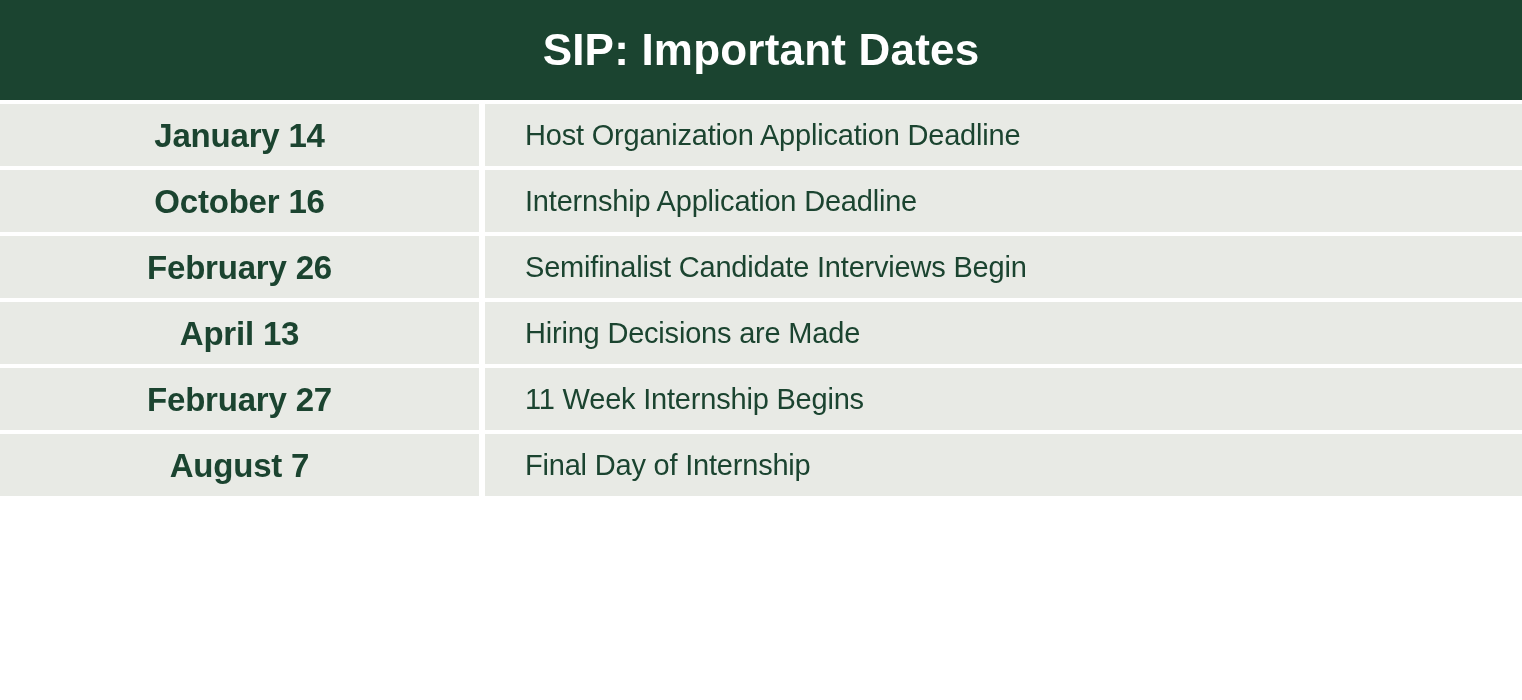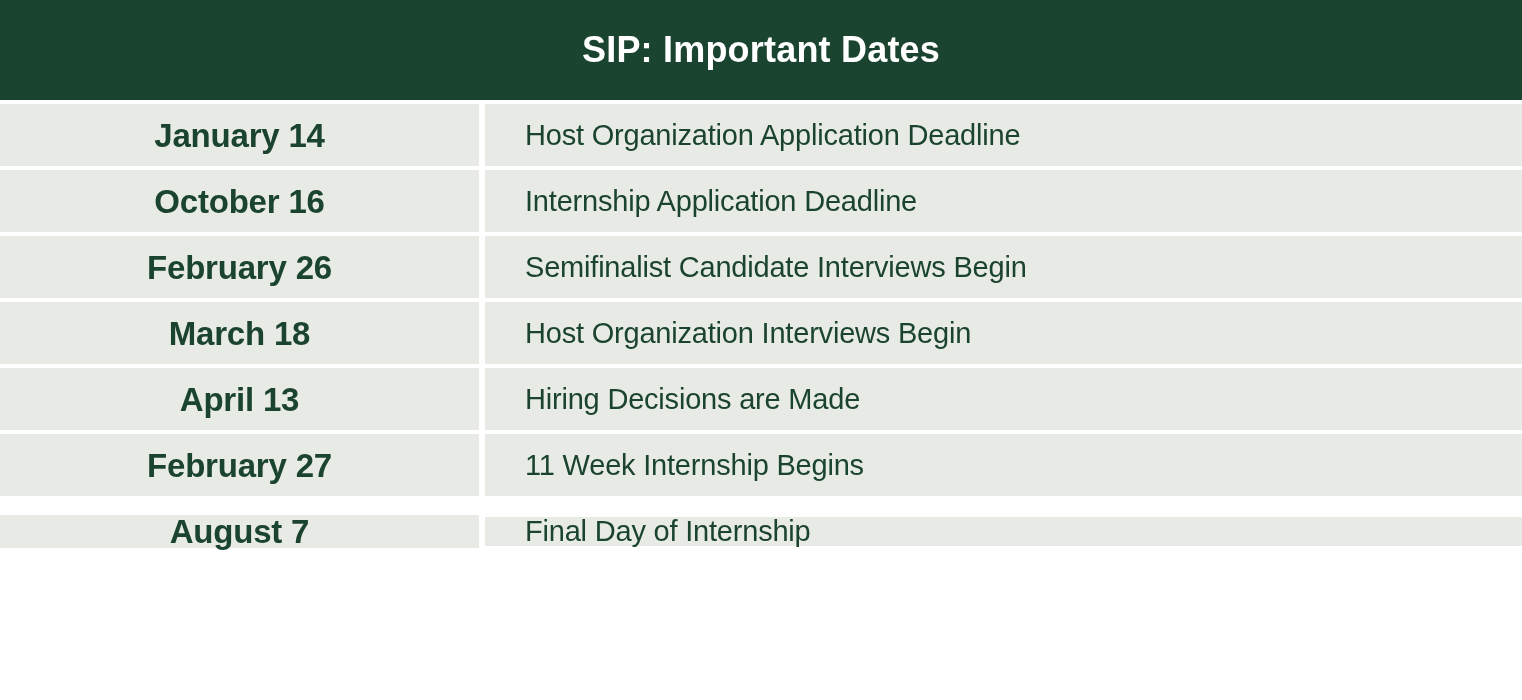--- a/index.html
+++ b/index.html
@@ -25,42 +25,41 @@
     height: 100px;
     background: #1B4430;
     display: flex;
     align-items: center;
     justify-content: center;
     box-sizing: border-box;
   }
   .table-title {
     color: #ffffff;
     font-family: "Liberation Sans", sans-serif;
-    font-size: 36px;
+    font-size: 44px;
     font-weight: bold;
     letter-spacing: 0.2px;
     line-height: 1;
     white-space: nowrap;
   }
 
   
   .rows {
     background: #ffffff;
     padding-top: 4px;
     box-sizing: border-box;
   }
   .row {
     display: flex;
     height: 62px;
     margin-bottom: 4px;
     background: #ffffff;
   }
   .row:last-child {
     margin-bottom: 0;
-    align-items: center;
   }
 
   .cell-date {
     width: 479px;
     flex: 0 0 479px;
     background: #E8EAE5;
     display: flex;
     align-items: center;
     justify-content: center;
     box-sizing: border-box;
@@ -124,25 +123,20 @@
       <div class="cell-gap"></div>
       <div class="cell-desc">Internship Application Deadline</div>
     </div>
 
     <div class="row">
       <div class="cell-date">February 26</div>
       <div class="cell-gap"></div>
       <div class="cell-desc">Semifinalist Candidate Interviews Begin</div>
     </div>
 
-    <div class="row">
-      <div class="cell-date">March 18</div>
-      <div class="cell-gap"></div>
-      <div class="cell-desc">Host Organization Interviews Begin</div>
-    </div>
 
     <div class="row">
       <div class="cell-date">April 13</div>
       <div class="cell-gap"></div>
       <div class="cell-desc">Hiring Decisions are Made</div>
     </div>
 
     <div class="row">
       <div class="cell-date">February 27</div>
       <div class="cell-gap"></div>

